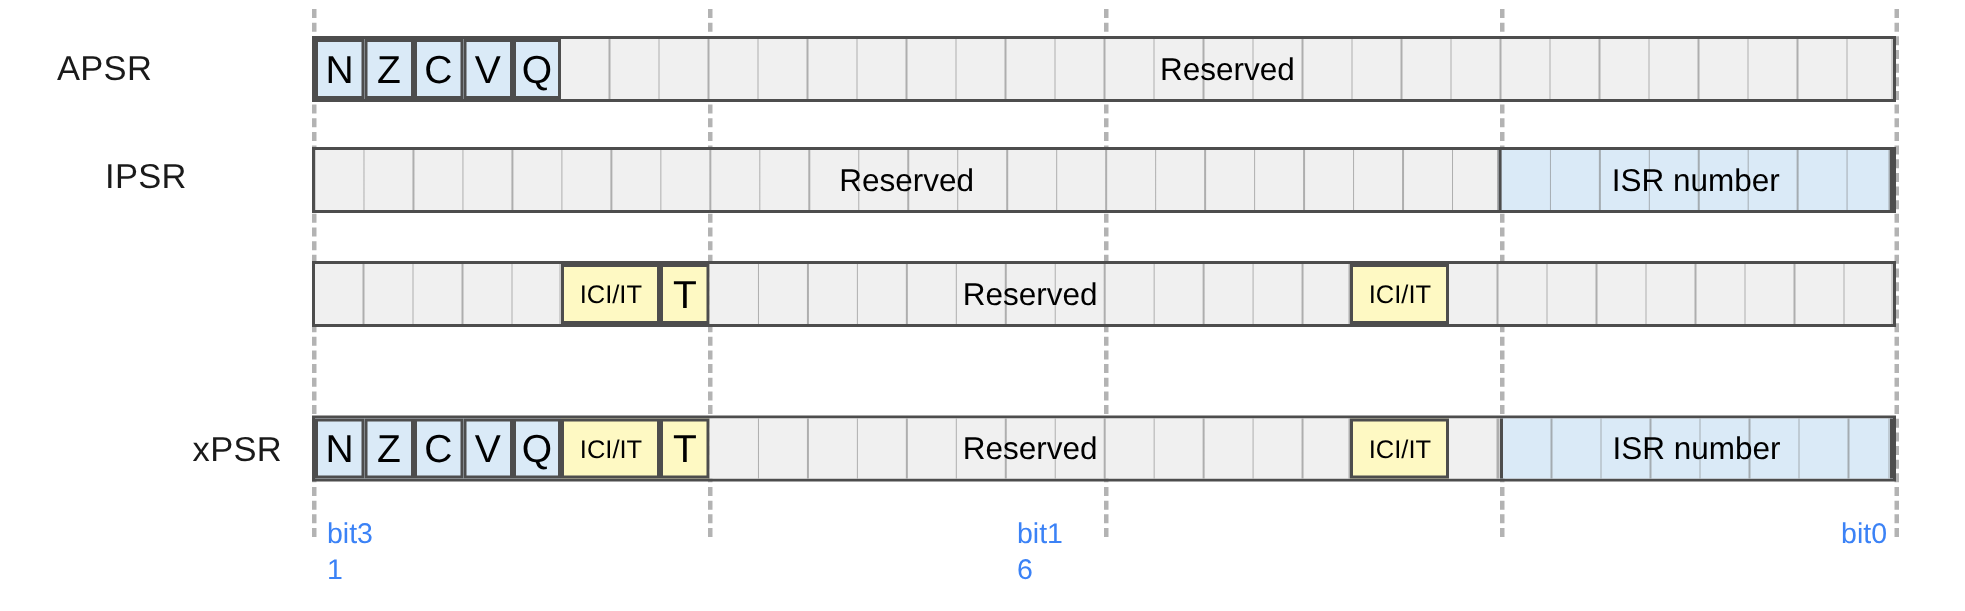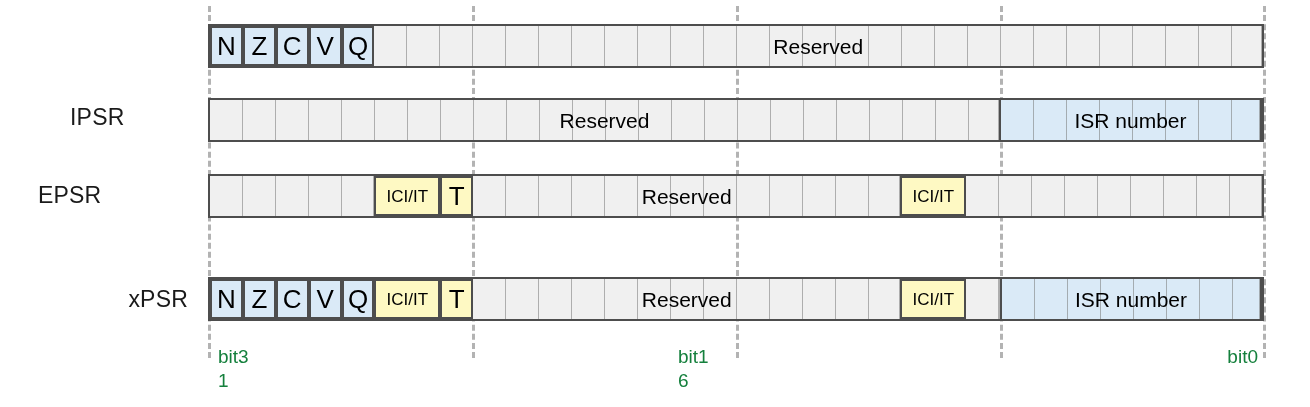--- a/index.html
+++ b/index.html
@@ -91,38 +91,39 @@
     line-height: 1;
   }
   .seg-label.small { font-size: 17px; }
   .seg-label.flag  { font-size: 26px; }
   .seg-label.tflag { font-size: 26px; }
 
   
   .bit-label {
     position: absolute;
     font-size: 19px;
-    color: #15803d;
+    color: #3b82f6;
     line-height: 1.25;
     width: 110px;
     text-align: left;
   }
   .bit-label.ralign { text-align: right; }
 </style>
 </head>
 <body>
 
 <div id="diagram">
 
   <div class="guide" style="left:208px;"></div>
   <div class="guide" style="left:472px;"></div>
   <div class="guide" style="left:736px;"></div>
   <div class="guide" style="left:1000px;"></div>
   <div class="guide" style="left:1263px;"></div>
 
+  <div class="row-label" style="top:34px;">APSR</div>
   <div class="reg-row" style="top:24px;">
     <div class="seg bordered-cell fill-blue" style="width:33px;">
       <span class="seg-label flag">N</span>
     </div>
     <div class="seg bordered-cell fill-blue" style="width:33px;">
       <span class="seg-label flag">Z</span>
     </div>
     <div class="seg bordered-cell fill-blue" style="width:33px;">
       <span class="seg-label flag">C</span>
     </div>
@@ -140,21 +141,20 @@
   <div class="row-label" style="top:106px;margin-left:32px;">IPSR</div>
   <div class="reg-row" style="top:98px;">
     <div class="seg gridded fill-gray" style="width:789px;">
       <span class="seg-label">Reserved</span>
     </div>
     <div class="seg gridded fill-blue border-lr" style="width:263px;">
       <span class="seg-label">ISR number</span>
     </div>
   </div>
 
-  <div class="row-label" style="top:184px;">EPSR</div>
   <div class="reg-row" style="top:174px;">
     <div class="seg gridded fill-gray" style="width:165px;">
       <span class="seg-label"></span>
     </div>
     <div class="seg bordered-cell fill-teal" style="width:66px;">
       <span class="seg-label small">ICI/IT</span>
     </div>
     <div class="seg bordered-cell fill-teal" style="width:33px;">
       <span class="seg-label tflag">T</span>
     </div>

